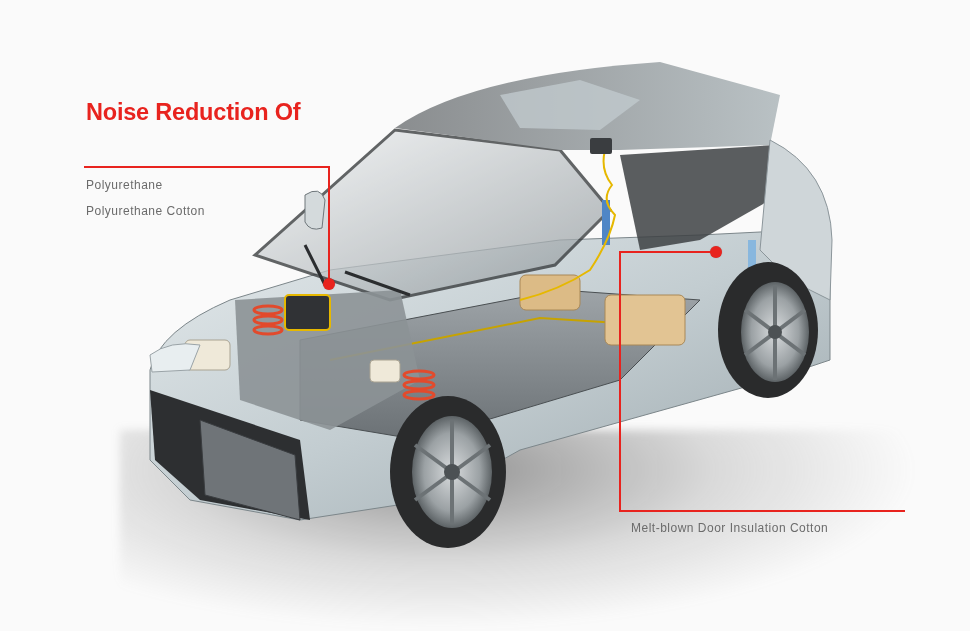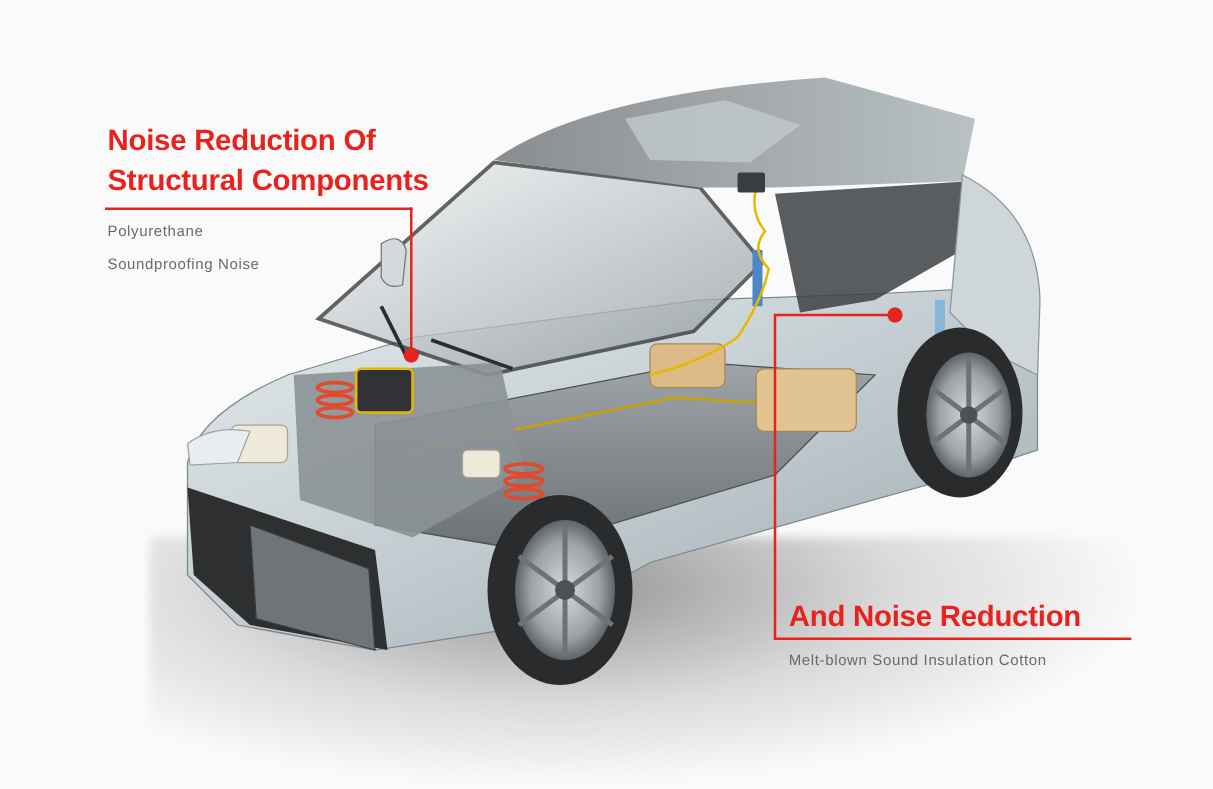--- a/index.html
+++ b/index.html
@@ -126,27 +126,25 @@
 
     <path d="M305 195 Q320 185 325 200 L322 228 Q310 232 305 222 Z" fill="#d4dadc" stroke="#6f777b"></path>
 
     <line x1="305" y1="245" x2="325" y2="285" stroke="#2b2d2f" stroke-width="3"></line>
     <line x1="345" y1="272" x2="410" y2="295" stroke="#2b2d2f" stroke-width="3"></line>
 
     <path d="M150 355 Q170 340 200 345 L190 370 L152 372 Z" fill="#e8eef0" stroke="#9aa3a7"></path>
   </svg>
 
   <div class="title" style="left:86px; top:96px;">Noise Reduction Of</div>
-  <div class="title" style="left:86px; top:128px;">Structural Components</div>
   <div class="hline" style="left:84px; top:166px; width:246px;"></div>
   <div class="vline" style="left:328px; top:166px; height:118px;"></div>
   <div class="dot" style="left:323px; top:278px;"></div>
   <div class="sub" style="left:86px; top:173px;">Polyurethane</div>
-  <div class="sub" style="left:86px; top:199px;">Soundproofing Noise</div>
+  <div class="sub" style="left:86px; top:199px;">Polyurethane Cotton</div>
 
   <div class="dot" style="left:710px; top:246px;"></div>
   <div class="hline" style="left:620px; top:251px; width:94px;"></div>
   <div class="vline" style="left:619px; top:251px; height:260px;"></div>
   <div class="hline" style="left:619px; top:510px; width:286px;"></div>
-  <div class="title" style="left:631px; top:477px;">And Noise Reduction</div>
-  <div class="sub" style="left:631px; top:516px;">Melt-blown Sound Insulation Cotton</div>
+  <div class="sub" style="left:631px; top:516px;">Melt-blown Door Insulation Cotton</div>
 
 </div>
 
 </body></html>

